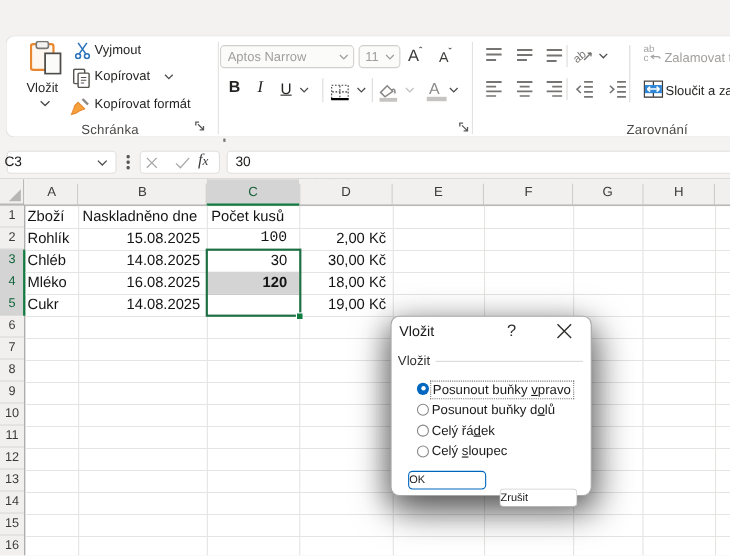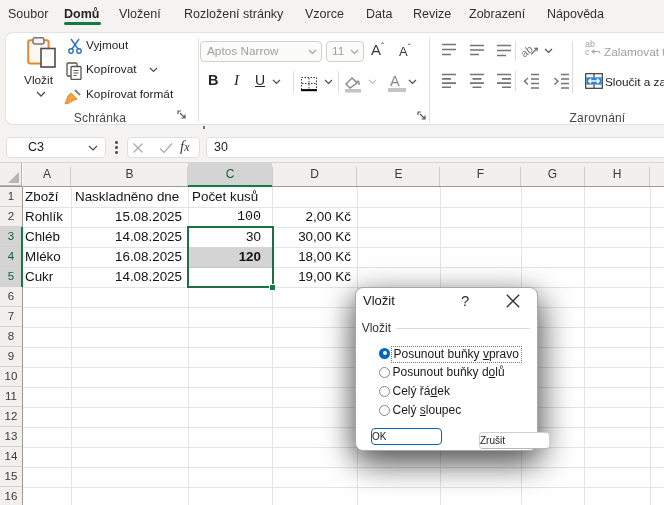--- a/index.html
+++ b/index.html
@@ -41,32 +41,20 @@
 .radio { position:absolute; width:11px; height:11px; border-radius:50%; }
 .radio.off { border:1px solid #8a8886; background:#fff; }
 .radio.on { background:#0067c0; }
 .radio.on::after { content:""; position:absolute; left:3.5px; top:3.5px; width:4px; height:4px; background:#fff; border-radius:50%; }
 .btn { position:absolute; height:17px; background:#fff; border-radius:4px; font-size:10px; color:#1a1a1a; text-align:left; line-height:15px; }
 </style>
 </head>
 <body>
 <div id="app">
 
-  <div class="tabs">
-    <span class="tab" style="left:8px;">Soubor</span>
-    <span class="tab active" style="left:64px;">Domů</span>
-    <span class="tab" style="left:119px;">Vložení</span>
-    <span class="tab" style="left:184px;">Rozložení stránky</span>
-    <span class="tab" style="left:305px;">Vzorce</span>
-    <span class="tab" style="left:366px;">Data</span>
-    <span class="tab" style="left:413px;">Revize</span>
-    <span class="tab" style="left:469px;">Zobrazení</span>
-    <span class="tab" style="left:547px;">Nápověda</span>
-    <div class="tabline"></div>
-  </div>
 
   <div class="ribbon">
 
     <svg class="abs" style="left:21px; top:4px;" width="30" height="31" viewBox="0 0 30 31">
       <rect x="1.2" y="3.2" width="20.4" height="23.4" rx="2" fill="#fef7ef" stroke="#e8872e" stroke-width="2"></rect>
       <rect x="6" y="0.7" width="11" height="6.3" rx="2" fill="#f3f2f1" stroke="#7a7876" stroke-width="1.5"></rect>
       <rect x="14" y="11.5" width="14" height="18.5" fill="#fbfbfa" stroke="#4f4d4b" stroke-width="1.6"></rect>
     </svg>
     <div class="rb" style="left:15.5px; top:40px; width:34px; text-align:center;">Vložit</div>
     <svg class="abs" style="left:29.5px; top:58px;" width="10" height="6" viewBox="0 0 10 6">
@@ -202,21 +190,21 @@
       <rect x="1.3" y="4.3" width="15.4" height="7.4" fill="#2f86d6"></rect>
       <path d="M3.5 8 H14.5 M3.5 8 l2.6 -2.3 M3.5 8 l2.6 2.3 M14.5 8 l-2.6 -2.3 M14.5 8 l-2.6 2.3" stroke="#fff" stroke-width="1.4" fill="none"></path>
     </svg>
     <div class="rb" style="left:599px; top:42px;">Sloučit a za</div>
 
     <div class="grouplabel" style="left:591.5px;">Zarovnání</div>
   </div>
 
   <div class="fbar">
     <div class="whitebox" style="left:6px; top:12px; width:100px; height:21px;"></div>
-    <div class="abs" style="left:28px; top:15px; font-size:12.5px; color:#1b1a19;">C3</div>
+    <div class="abs" style="left:4px; top:15px; font-size:12.5px; color:#1b1a19;">C3</div>
     <svg class="abs" style="left:88px; top:20px;" width="10" height="6" viewBox="0 0 10 6">
         <path d="M1 1 L5 5 L9 1" fill="none" stroke="#4f4d4b" stroke-width="1.2"></path>
       </svg>
     <div class="abs" style="left:115px; top:16px; width:2.5px; height:2.5px; background:#5a5856; border-radius:50%;"></div>
     <div class="abs" style="left:115px; top:21px; width:2.5px; height:2.5px; background:#5a5856; border-radius:50%;"></div>
     <div class="abs" style="left:115px; top:26px; width:2.5px; height:2.5px; background:#5a5856; border-radius:50%;"></div>
     <div class="whitebox" style="left:127px; top:12px; width:73px; height:21px;"></div>
     <svg class="abs" style="left:132px; top:17px;" width="12" height="12" viewBox="0 0 12 12">
         <path d="M1.5 1.5 L10.5 10.5 M10.5 1.5 L1.5 10.5" stroke="#aaa8a6" stroke-width="1.2"></path>
       </svg>
@@ -330,16 +318,16 @@
     <div class="radio on" style="left:23px; top:59.5px;"></div>
     <div class="dlg-txt" style="left:34.5px; top:57.5px; font-size:12px; border:1px dotted #7a7a7a; padding:0 2px 1px 2px;">Posunout buňky <u>v</u>pravo</div>
     <div class="radio off" style="left:23px; top:79px;"></div>
     <div class="dlg-txt" style="left:36.5px; top:77px; font-size:12px;">Posunout buňky d<u>o</u>lů</div>
     <div class="radio off" style="left:23px; top:98px;"></div>
     <div class="dlg-txt" style="left:36.5px; top:96px; font-size:12px;">Celý řá<u>d</u>ek</div>
     <div class="radio off" style="left:23px; top:117px;"></div>
     <div class="dlg-txt" style="left:36.5px; top:115px; font-size:12px;">Celý <u>s</u>loupec</div>
 
     <div class="btn" style="left:15px; top:140px; width:71px; border:1.5px solid #0067c0;">OK</div>
-    <div class="btn" style="left:98px; top:144px; width:71px; border:1px solid #d1cfcd; border-bottom-color:#b8b6b4; line-height:16px;margin-left:25px;">Zrušit</div>
+    <div class="btn" style="left:98px; top:156px; width:71px; border:1px solid #d1cfcd; border-bottom-color:#b8b6b4; line-height:16px;">Zrušit</div>
   </div>
 
 </div>
 
 </body></html>

